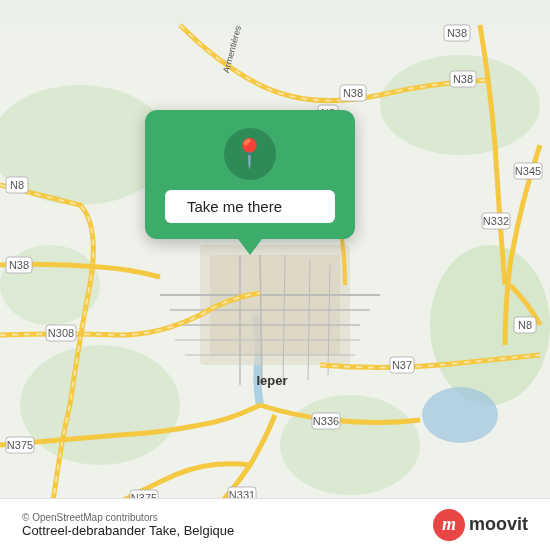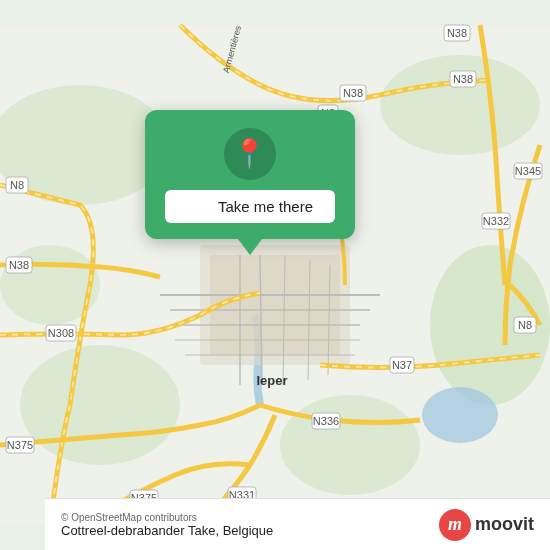--- a/index.html
+++ b/index.html
@@ -77,38 +77,37 @@
       background: white;
       color: #222;
       border: none;
       border-radius: 6px;
       padding: 8px 22px;
       font-size: 15px;
       font-weight: 500;
       cursor: pointer;
       white-space: nowrap;
       width: 100%;
-      text-align: right;
+      text-align: left;
     }
 
     
     .bottom-bar {
       position: absolute;
       bottom: 0;
       left: 0;
       right: 0;
       height: 52px;
       background: white;
       display: flex;
       align-items: center;
       justify-content: space-between;
-      padding: 0 16px;
+      padding: 0 22px;
       border-top: 1px solid #e0e0e0;
       z-index: 20;
-      margin-left: 45px;
     }
 
     .bottom-left {
       display: flex;
       flex-direction: column;
     }
 
     .copyright-text {
       font-size: 10px;
       color: #666;

